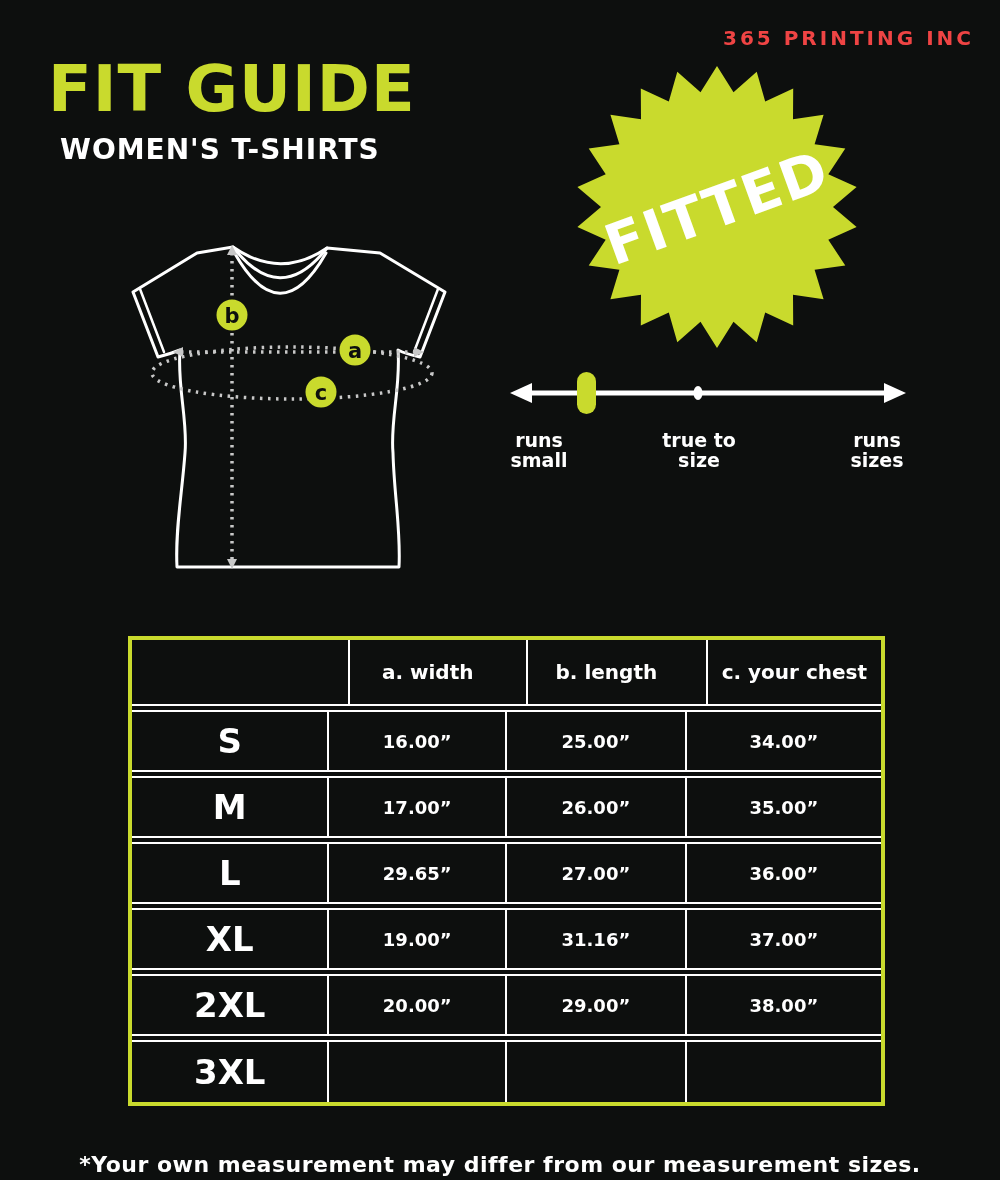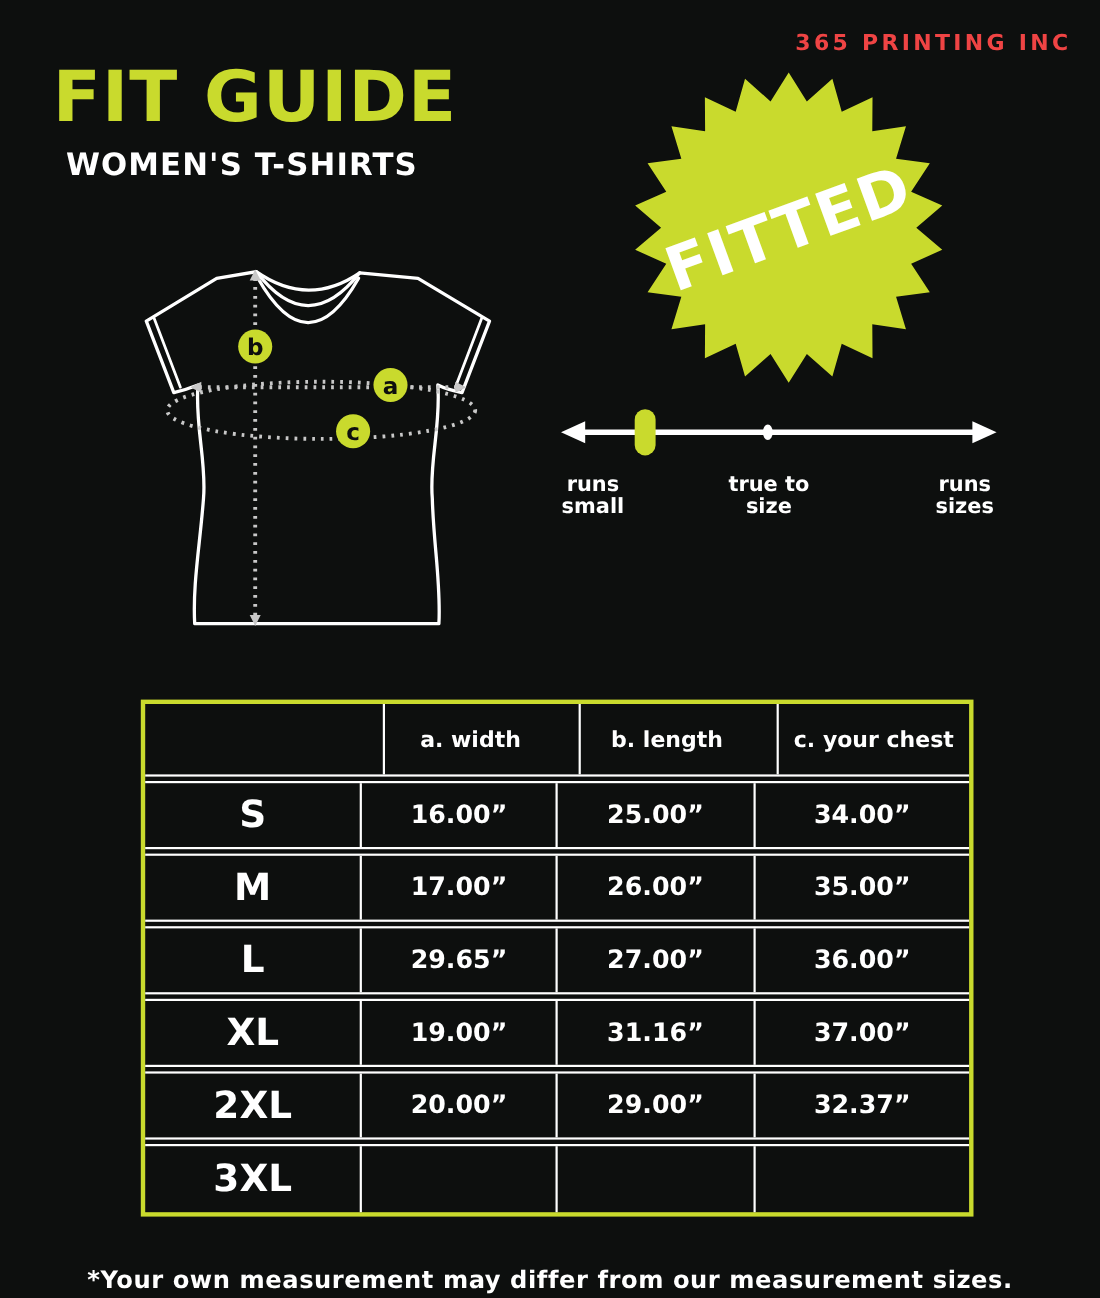--- a/index.html
+++ b/index.html
@@ -61,21 +61,21 @@
   }
   .trow.first{border-top:none;height:64px;}
   .trow.last{border-bottom:none;margin-bottom:0;height:60px;}
   .tcell{
     display:flex;align-items:center;justify-content:center;
     height:100%;box-sizing:border-box;font-weight:bold;
   }
   .tcell.sep{border-left:2px solid #ffffff;}
   .hcell{font-size:20px;margin-left:21px;}
   .scell{font-size:34px;}
-  .vcell{font-size:23px;}
+  .vcell{font-size:18px;}
   .footnote{
     position:absolute;left:0;top:1152px;width:1000px;
     text-align:center;font-size:22px;font-weight:bold;letter-spacing:0.5px;
   }
 </style>
 </head>
 <body>
 
 <div class="canvas">
 
@@ -169,21 +169,21 @@
     <div class="trow">
       <div class="tcell scell">XL</div>
       <div class="tcell vcell sep">19.00”</div>
       <div class="tcell vcell sep">31.16”</div>
       <div class="tcell vcell sep">37.00”</div>
     </div>
     <div class="trow">
       <div class="tcell scell">2XL</div>
       <div class="tcell vcell sep">20.00”</div>
       <div class="tcell vcell sep">29.00”</div>
-      <div class="tcell vcell sep">32.37”</div>
+      <div class="tcell vcell sep">38.00”</div>
     </div>
     <div class="trow last">
       <div class="tcell scell">3XL</div>
       <div class="tcell vcell sep"></div>
       <div class="tcell vcell sep"></div>
       <div class="tcell vcell sep"></div>
     </div>
   </div>
 
   <div class="footnote">*Your own measurement may differ from our measurement sizes.</div>

